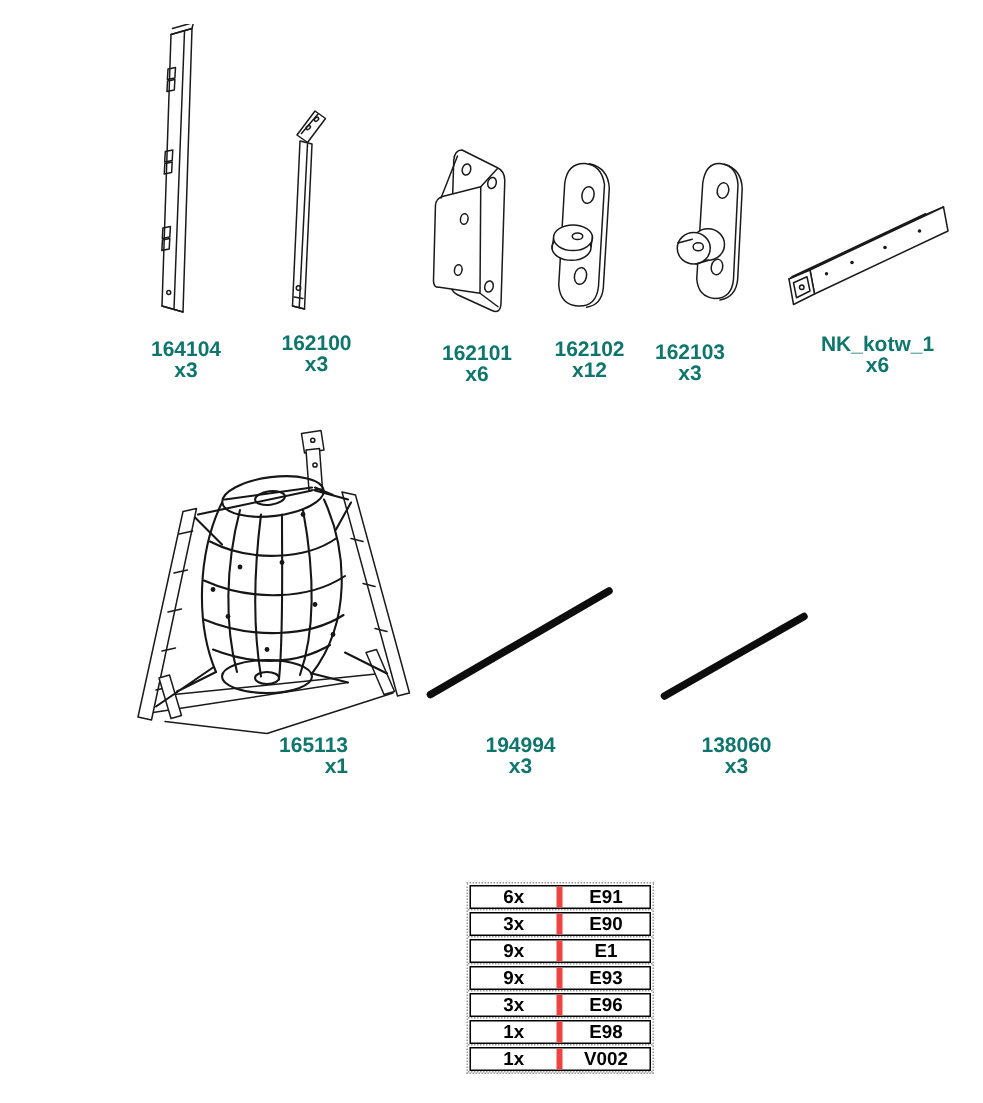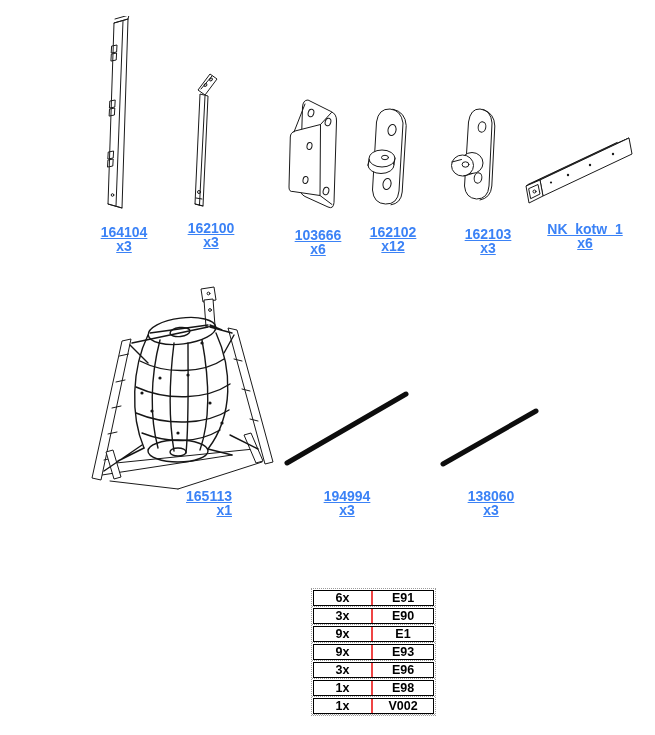--- a/index.html
+++ b/index.html
@@ -4,39 +4,39 @@
 <style>
   html,body{margin:0;padding:0;}
   body{
     width:655px;height:735px;position:relative;background:#ffffff;
     font-family:"Liberation Sans",sans-serif;color:#000;overflow:hidden;
   }
   .figure{position:absolute;}
   .figure svg{display:block;}
   .part-label{
     position:absolute;text-align:center;font-weight:bold;
-    font-size:14px;line-height:14px;color:#3b82f6;white-space:nowrap;text-decoration:underline;
+    font-size:14px;line-height:14px;color:#0f766e;white-space:nowrap;
   }
   .hw-table{
     position:absolute;left:311px;top:588px;width:121px;
     border:1px dotted #9a9a9a;padding:1px 1px 0 1px;box-sizing:content-box;
   }
   .hw-row{
     display:flex;border:1px solid #000;height:14px;align-items:center;
     margin-bottom:2px;position:relative;background:#fff;
   }
   .hw-row::after{
     content:'';position:absolute;left:-2px;right:-2px;bottom:-2px;
     border-bottom:1px dotted #9a9a9a;
   }
   .hw-row:last-child{margin-bottom:1px;}
   .hw-cell{
     font-weight:bold;font-size:12.5px;line-height:14px;text-align:center;
   }
-  .hw-qty{width:57px;border-right:2px solid #ef4444;height:100%;display:flex;align-items:center;justify-content:center;}
+  .hw-qty{width:57px;border-right:4px solid #ef4444;height:100%;display:flex;align-items:center;justify-content:center;}
   .hw-code{flex:1;display:flex;align-items:center;justify-content:center;height:100%;}
   .stroke{fill:none;stroke:#1a1a1a;stroke-width:1;stroke-linejoin:round;stroke-linecap:round;}
   .fillw{fill:#ffffff;stroke:#1a1a1a;stroke-width:1;stroke-linejoin:round;}
   .rope{fill:none;stroke:#161616;stroke-width:1.4;stroke-linecap:round;}
   .rod{stroke:#0d0d0d;stroke-width:5;stroke-linecap:round;}
 </style>
 </head>
 <body>
 
 <div class="figure" style="left:98px;top:16px;">
@@ -199,28 +199,28 @@
 
 <div class="part-label" style="left:74px;top:225px;width:100px;">
   <div>164104</div>
   <div>x3</div>
 </div>
 <div class="part-label" style="left:161px;top:221px;width:100px;">
   <div>162100</div>
   <div>x3</div>
 </div>
 <div class="part-label" style="left:268px;top:228px;width:100px;">
-  <div>103666</div>
+  <div>162101</div>
   <div>x6</div>
 </div>
 <div class="part-label" style="left:343px;top:225px;width:100px;">
   <div>162102</div>
   <div>x12</div>
 </div>
-<div class="part-label" style="left:438px;top:227px;width:100px;">
+<div class="part-label" style="left:410px;top:227px;width:100px;">
   <div>162103</div>
   <div>x3</div>
 </div>
 <div class="part-label" style="left:525px;top:222px;width:120px;">
   <div>NK_kotw_1</div>
   <div>x6</div>
 </div>
 <div class="part-label" style="left:132px;top:489px;width:100px;text-align:right;">
   <div>165113</div>
   <div>x1</div>

